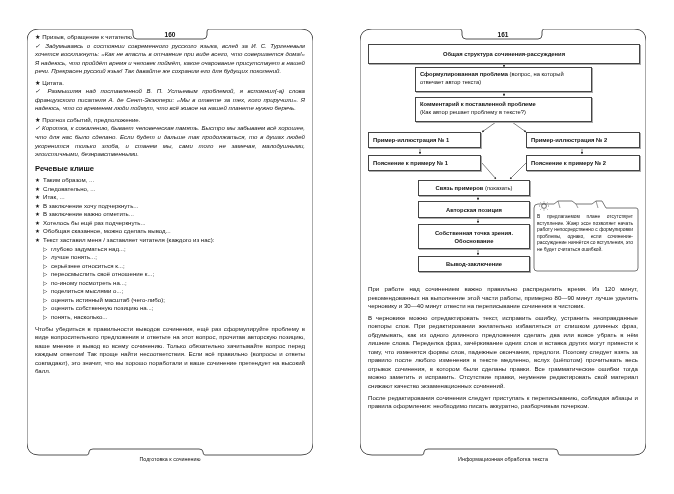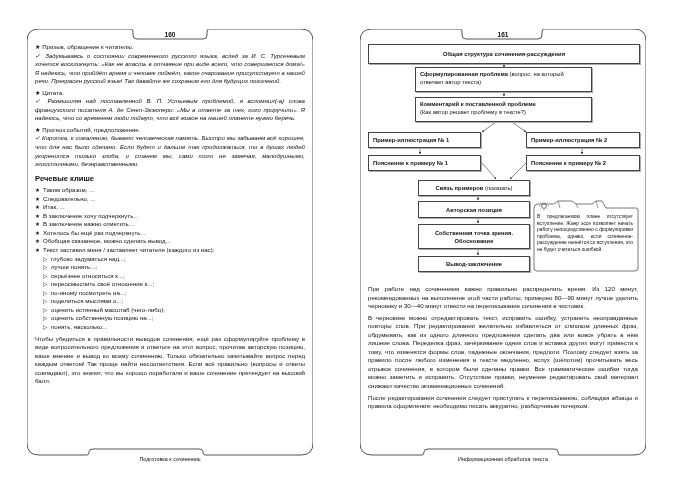--- a/index.html
+++ b/index.html
@@ -27,21 +27,21 @@
 </style>
 </head>
 <body>
 
 <div class="page" style="left:27px;">
   <svg class="frame" width="286" height="436" viewBox="0 0 286 436">
     <path d="M12 0 H104 Q106 0 106 3 V6 Q106 10 110 10 H176 Q180 10 180 6 V3 Q180 0 182 0 H274 Q286 0 286 12 V414 Q286 426 274 426 H178 Q176 426 176 423 Q176 420 172 420 H66 Q62 420 62 423 Q62 426 60 426 H12 Q0 426 0 414 V12 Q0 0 12 0 Z" fill="none" stroke="#555" stroke-width="1"></path>
   </svg>
   <div class="pnum">160</div>
 
-  <div class="content" style="top:14px;">
+  <div class="content" style="top:4px;">
     <p><span>★</span> <span>Призыв, обращение к читателю.</span></p>
     <p class="it"><span>✓</span> <span>Задумываясь о состоянии современного русского языка, вслед за И. С. Тургеневым хочется воскликнуть: «Как не впасть в отчаяние при виде всего, что совершается дома!» Я надеюсь, что пройдёт время и человек поймёт, какое очарование присутствует в нашей речи. Прекрасен русский язык! Так давайте же сохраним его для будущих поколений.</span></p>
     <p class="gap"><span>★</span> <span>Цитата.</span></p>
     <p class="it"><span>✓</span> <span>Размышляя над поставленной В. П. Устьевым проблемой, я вспомнил(-а) слова французского писателя А. де Сент-Экзюпери: «Мы в ответе за тех, кого приручили». Я надеюсь, что со временем люди поймут, что всё живое на нашей планете нужно беречь.</span></p>
     <p class="gap"><span>★</span> <span>Прогноз событий, предположение.</span></p>
     <p class="it"><span>✓</span> <span>Коротка, к сожалению, бывает человеческая память. Быстро мы забываем всё хорошее, что для нас было сделано. Если будет и дальше так продолжаться, то в душах людей укоренится только злоба, и станем мы, сами того не замечая, малодушными, эгоистичными, безнравственными.</span></p>
 
     <h3>Речевые клише</h3>
     <div class="li">
         <span class="b">★</span>

